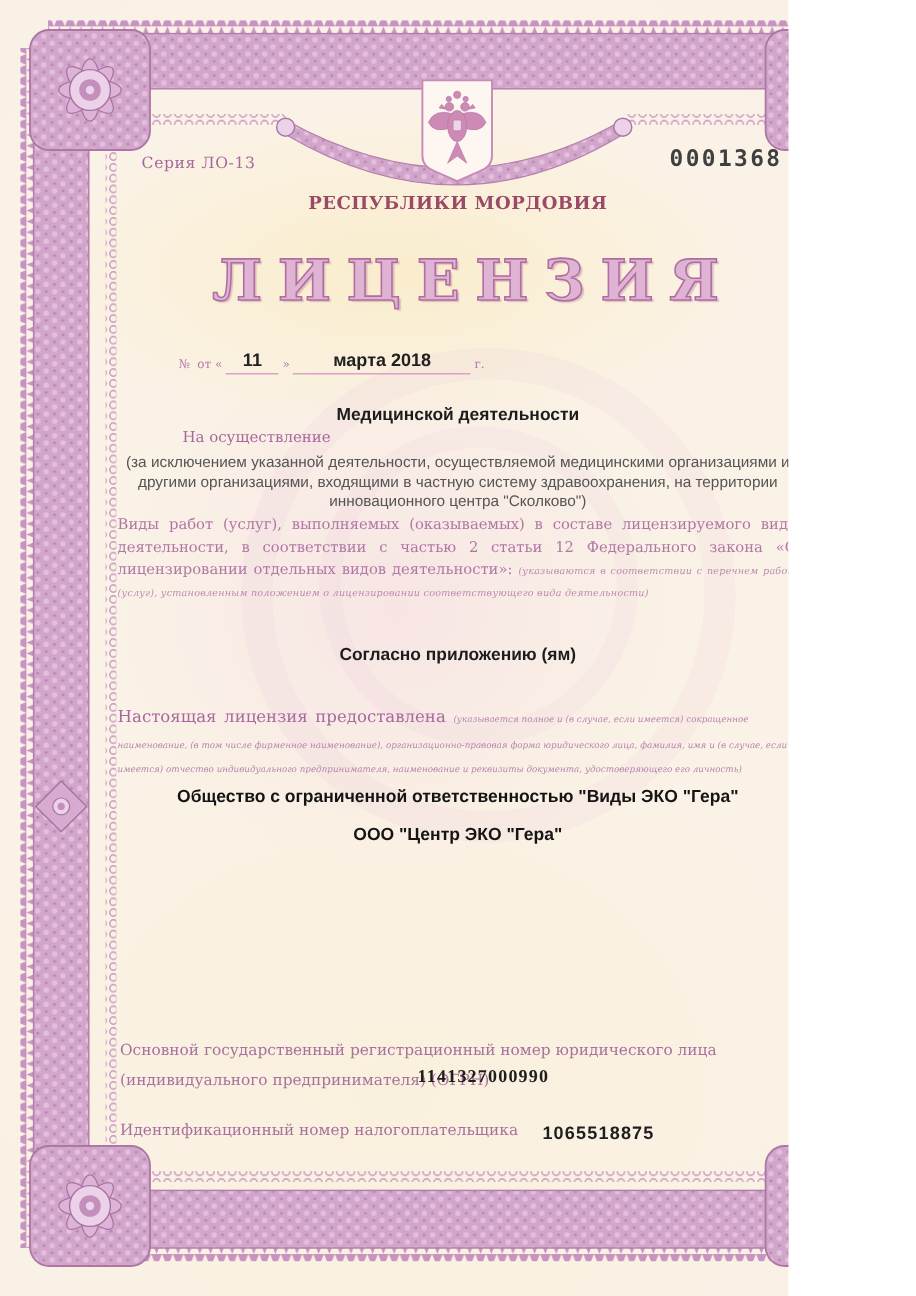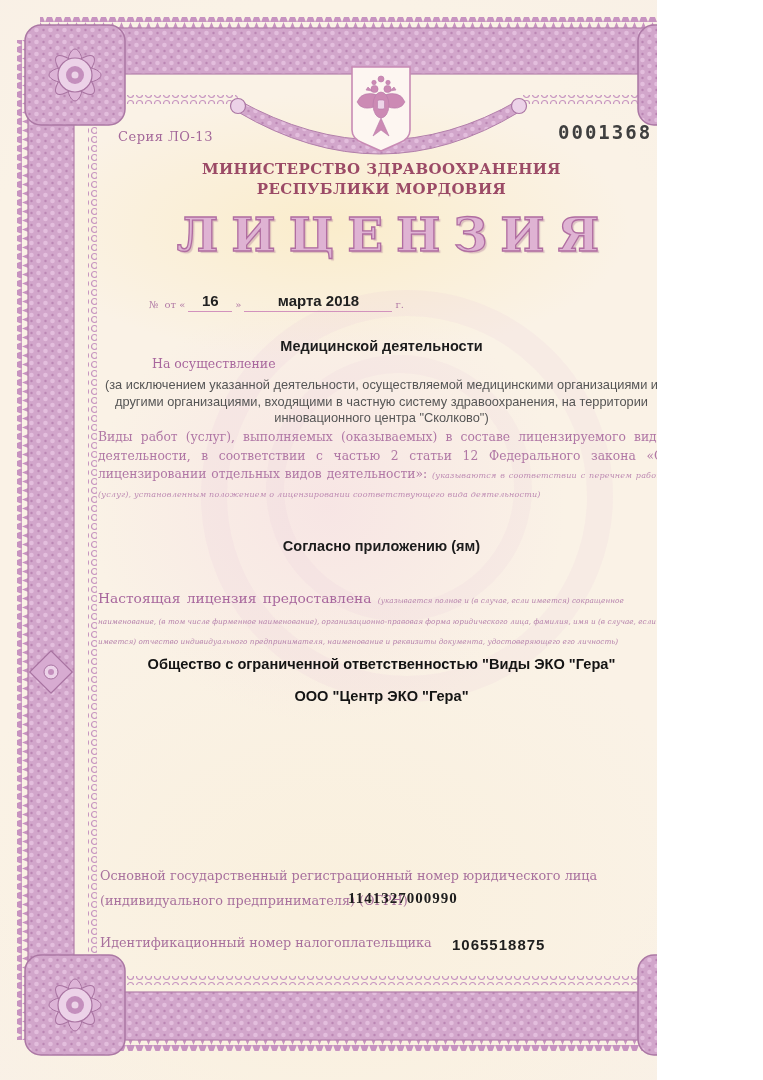--- a/index.html
+++ b/index.html
@@ -150,30 +150,29 @@
       <ellipse cx="33" cy="41" rx="8" ry="13"></ellipse>
       <path d="M33,54 L25,72 L33,66 L41,72 Z"></path>
       <rect x="29.5" y="36" width="7" height="9" rx="1.5" fill="#ecd2e8"></rect>
     </g>
   </svg>
 
   <div class="abs series">Серия ЛО-13</div>
   <div class="abs serialno">0001368</div>
 
   <div class="abs center ministry">
-    <div>МИНИСТЕРСТВО ЗДРАВООХРАНЕНИЯ</div>
     <div>РЕСПУБЛИКИ МОРДОВИЯ</div>
   </div>
 
   <div class="abs center doctitle">ЛИЦЕНЗИЯ</div>
 
   <div class="abs numrow">
     <span class="sm">№</span>
     <span class="sm">от «</span>
-    <span class="fld fld-day">16</span>
+    <span class="fld fld-day">11</span>
     <span class="sm">»</span>
     <span class="fld fld-month">марта 2018</span>
     <span class="sm">г.</span>
   </div>
 
   <div class="abs center activity">Медицинской деятельности</div>
   <div class="abs nalabel">На осуществление</div>
 
   <div class="abs center skolkovo">(за исключением указанной деятельности, осуществляемой медицинскими организациями и другими организациями, входящими в частную систему здравоохранения, на территории инновационного центра "Сколково")</div>
 

